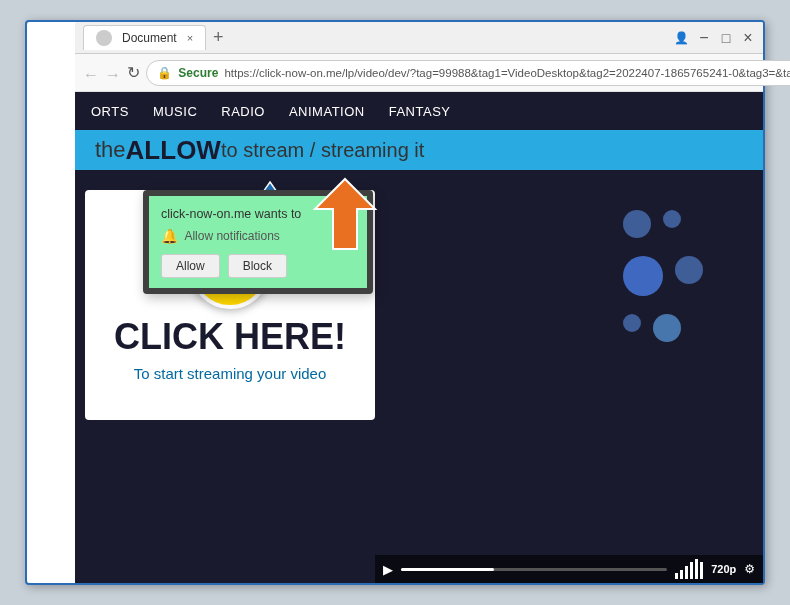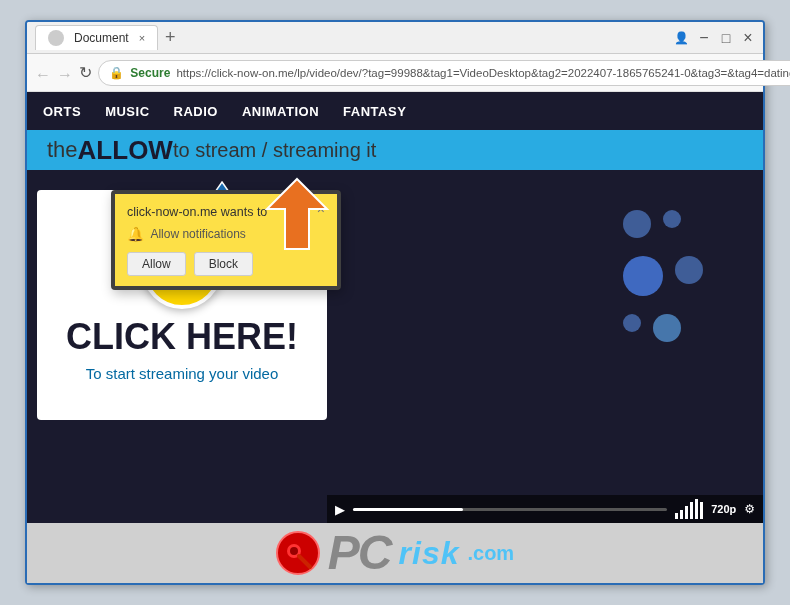--- a/index.html
+++ b/index.html
@@ -137,24 +137,24 @@
       font-size: 11.5px;
       flex: 1;
       overflow: hidden;
       white-space: nowrap;
     }
 
     
     .notification-popup {
       position: absolute;
       top: 98px;
-      left: 84px;
+      left: 68px;
       width: 230px;
-      background: #fde047;
-      border: 4px solid #404040;
+      background: #86efac;
+      border: 6px solid #404040;
       border-radius: 4px;
       box-shadow: 2px 4px 12px rgba(0,0,0,0.25);
       z-index: 100;
       padding: 10px 12px 10px 12px;
     }
     .popup-header {
       display: flex;
       justify-content: space-between;
       align-items: flex-start;
       margin-bottom: 6px;
@@ -232,21 +232,21 @@
       background: #1a1a2e;
       height: 38px;
       display: flex;
       align-items: center;
       padding: 0 16px;
       gap: 24px;
     }
     .nav-item {
       color: #fff;
       font-size: 13px;
-      font-weight: bold;
+      font-weight: normal;
       cursor: pointer;
       text-transform: uppercase;
       letter-spacing: 0.5px;
       text-align: right;
     }
 
     
     .site-banner {
       background: #29abe2;
       height: 40px;
@@ -436,21 +436,21 @@
       flex: 1;
       position: relative;
       display: flex;
       flex-direction: column;
       overflow: hidden;
     }
   </style>
 </head>
 <body>
 
-<div class="window" style="position:relative;">
+<div class="window" style="position:relative;padding-left:48px;">
 
   <div class="titlebar">
     <div class="titlebar-tab">
       <div class="win-icon"></div>
       <span>Document</span>
       <span class="tab-close">×</span>
     </div>
     <div class="new-tab-btn">+</div>
     <div class="titlebar-spacer"></div>
     <div class="titlebar-controls">
@@ -553,28 +553,14 @@
               <div class="vbar" style="height:20px;"></div>
               <div class="vbar" style="height:17px;"></div>
             </div>
             <span class="quality-label">720p</span>
             <span class="gear-icon-ctrl">⚙</span>
           </div>
         </div>
       </div>
     </div>
 
-    <div class="footer-watermark">
-
-      <div style="position:relative;width:44px;height:44px;">
-        <svg width="44" height="44" viewBox="0 0 44 44" xmlns="http://www.w3.org/2000/svg">
-          <circle cx="22" cy="22" r="21" fill="#cc0000" stroke="#ff6666" stroke-width="2"></circle>
-          <circle cx="18" cy="20" r="7" fill="#ff3333"></circle>
-          <circle cx="18" cy="20" r="4" fill="#990000"></circle>
-          <line x1="23" y1="25" x2="34" y2="36" stroke="#cc2200" stroke-width="4" stroke-linecap="round"></line>
-        </svg>
-      </div>
-      <span class="pcr-text-pc">PC</span>
-      <span class="pcr-text-risk">risk</span>
-      <span class="pcr-text-com">.com</span>
-    </div>
   </div>
 </div>
 
 </body></html>

